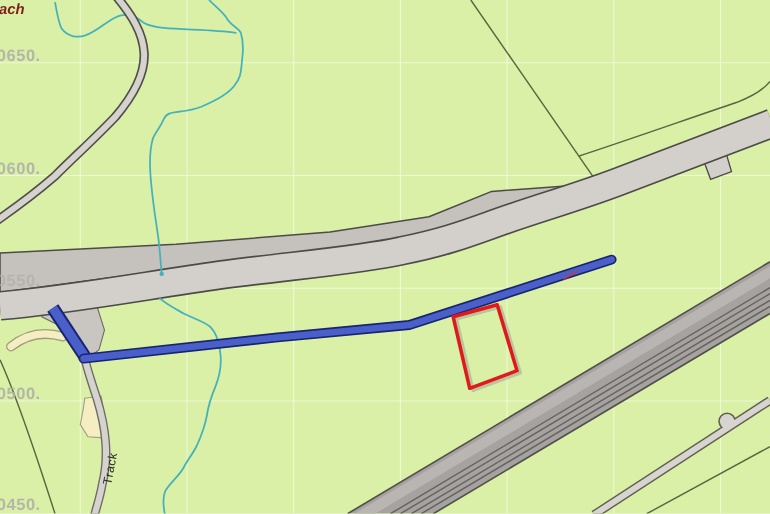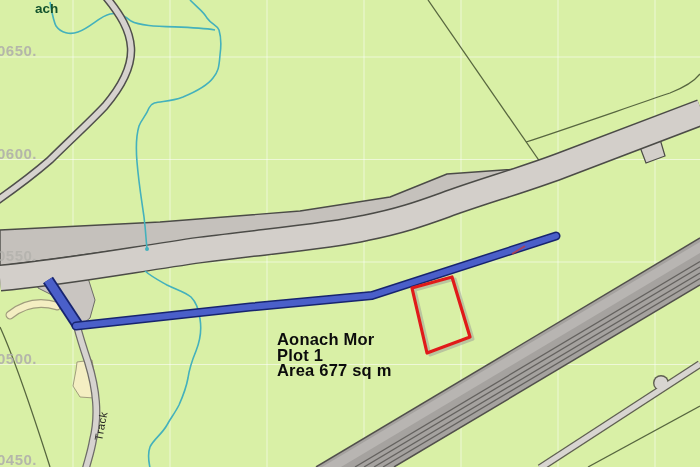--- a/index.html
+++ b/index.html
@@ -8,22 +8,22 @@
     background:#d9f0a6;
     font-family:"Liberation Sans", sans-serif;
   }
   #map-svg{position:absolute;left:0;top:0;z-index:1;}
   .lbl{position:absolute;z-index:3;white-space:nowrap;}
   .grid-label{
     left:-3px;font-size:15px;font-weight:700;color:#b1b0ab;
     letter-spacing:.5px;opacity:.9;
   }
   #stream-name{
-    left:-1px;top:1px;color:#14532d;
-    font-weight:700;font-size:13.5px;margin-left:36px;
+    left:-1px;top:1px;color:#7f1d1d;
+    font-style:italic;font-weight:700;font-size:13.5px;
   }
   #track-label{
     left:86px;top:420px;font-size:11px;color:#2a2a26;
     transform:rotate(-79deg);transform-origin:center center;
     letter-spacing:.5px;
   }
   #plot-annotation{
     left:277px;top:332px;font-size:16.5px;font-weight:700;
     color:#0c0c0c;line-height:15.6px;letter-spacing:.2px;
   }
@@ -140,19 +140,14 @@
   <div class="lbl" id="stream-name">ach</div>
 
   <div class="lbl grid-label" style="top:42px">0650.</div>
   <div class="lbl grid-label" style="top:145px">0600.</div>
   <div class="lbl grid-label" style="top:247px;opacity:.75">0550.</div>
   <div class="lbl grid-label" style="top:350px">0500.</div>
   <div class="lbl grid-label" style="top:451px">0450.</div>
 
   <div class="lbl" id="track-label">Track</div>
 
-  <div class="lbl" id="plot-annotation">
-    <div>Aonach Mor</div>
-    <div>Plot 1</div>
-    <div>Area 677 sq m</div>
-  </div>
 
 </div>
 
 </body></html>

